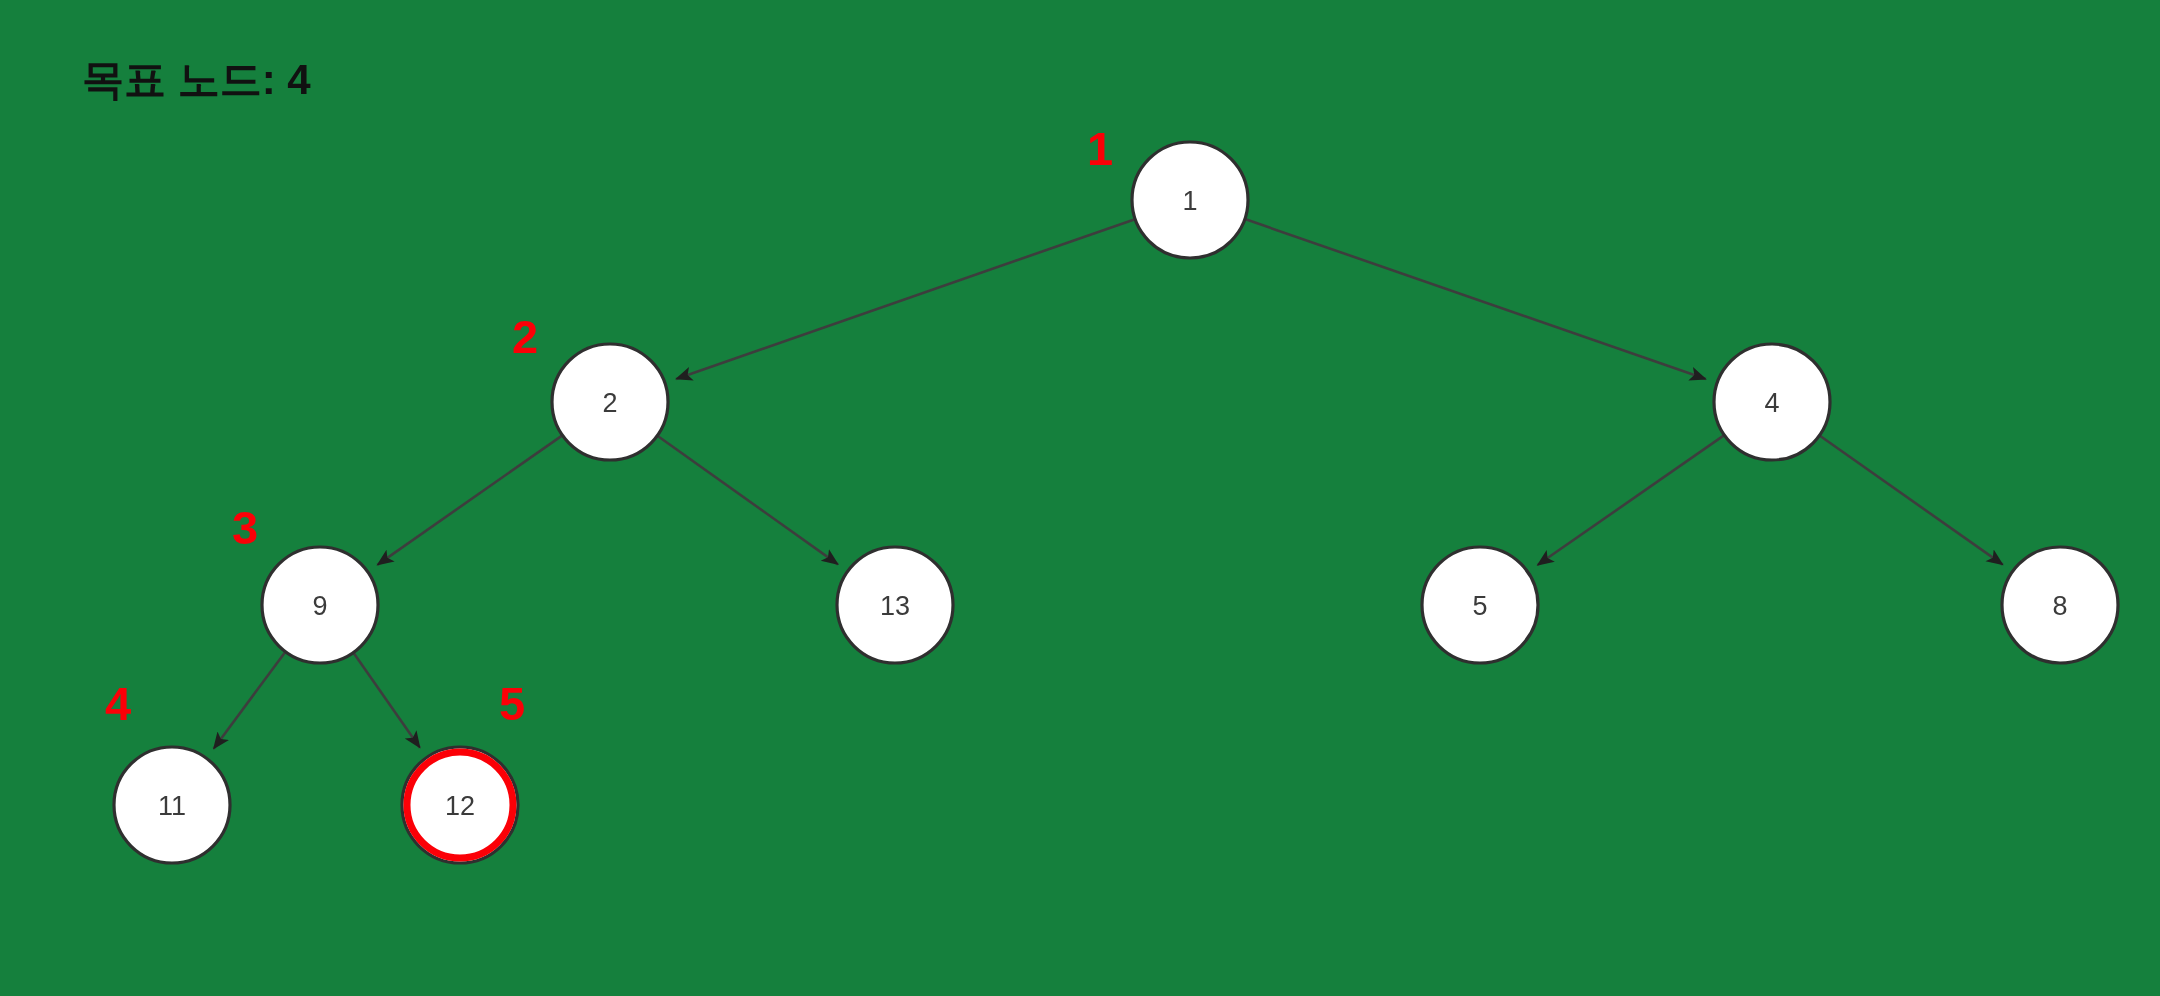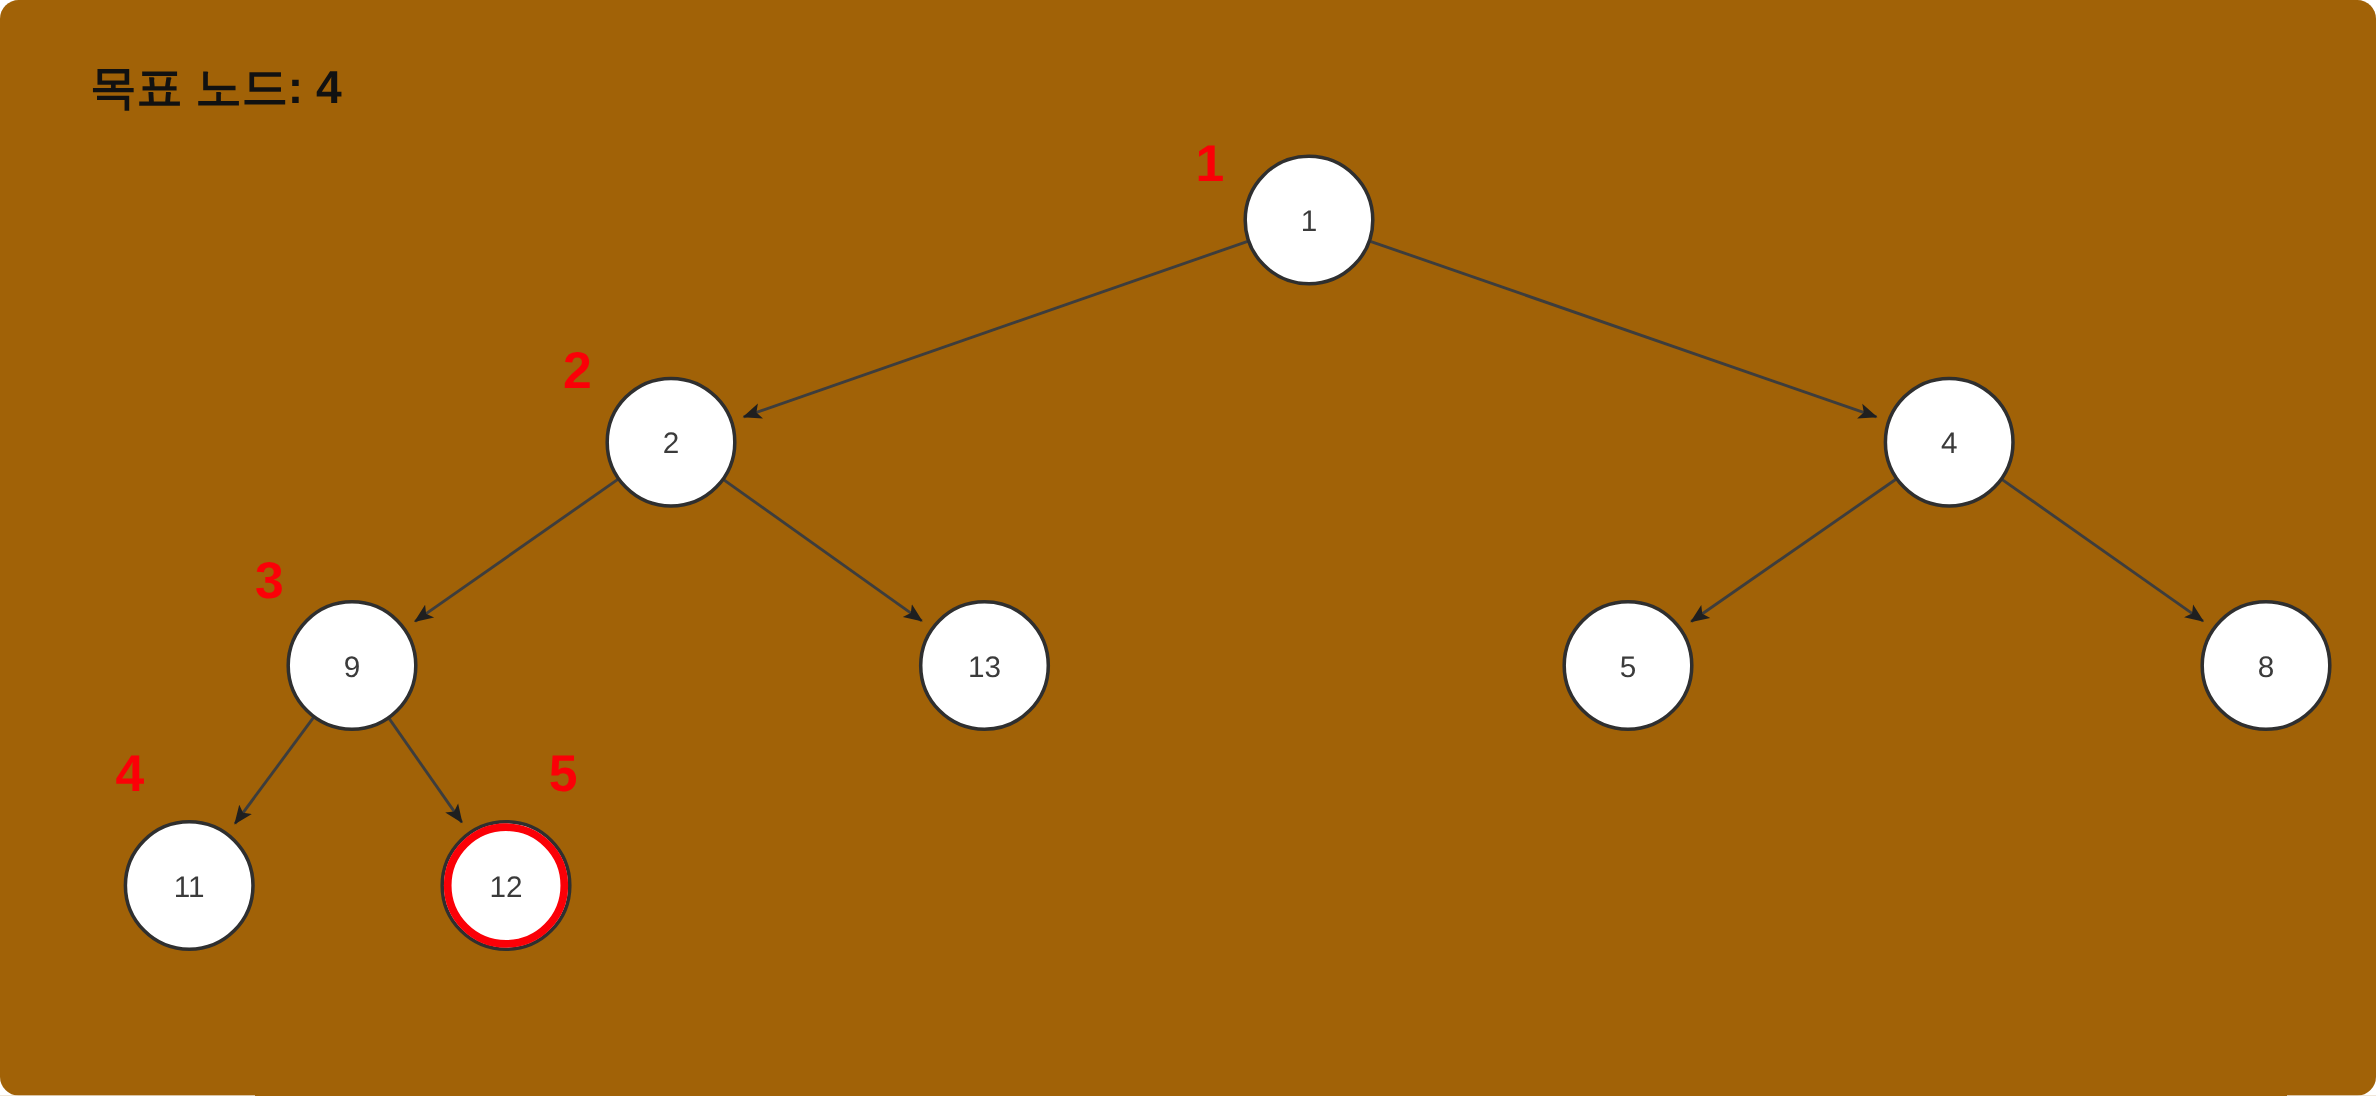--- a/index.html
+++ b/index.html
@@ -8,23 +8,22 @@
     padding: 0;
     background: #ffffff;
   }
   body {
     font-family: "Liberation Sans", sans-serif;
   }
   #canvas {
     position: relative;
     width: 2160px;
     height: 996px;
-    background: #a16207;
+    background: #15803d;
     overflow: hidden;
-    border-radius: 17px;
   }
   #tree-svg {
     position: absolute;
     left: 0;
     top: 0;
     width: 2160px;
     height: 996px;
   }
   .title-text {
     position: absolute;

